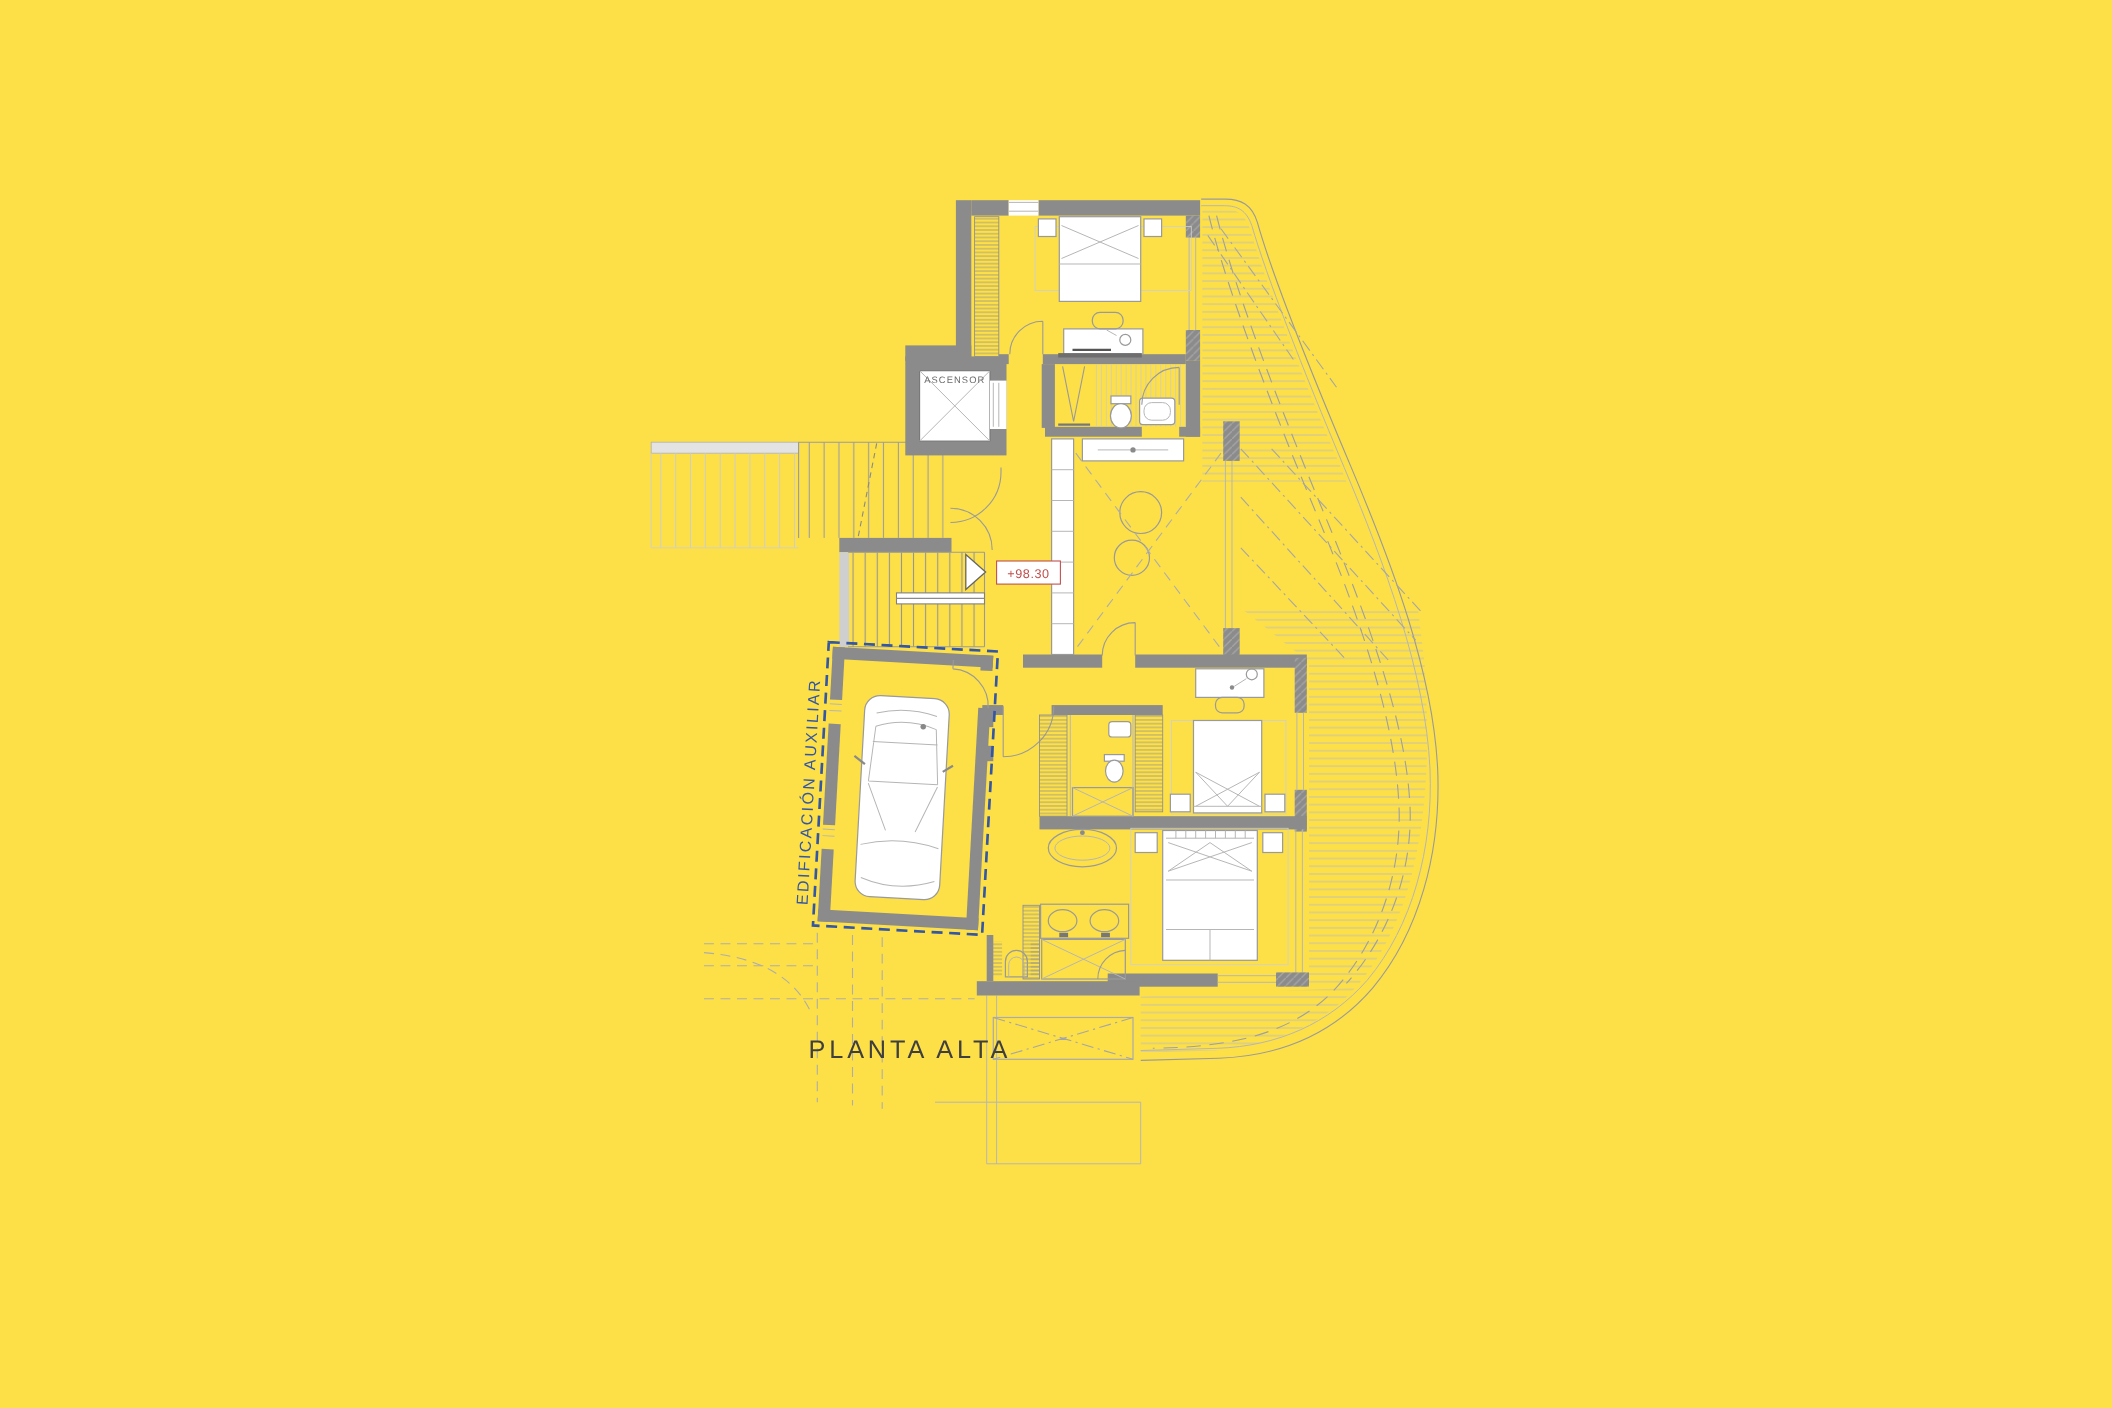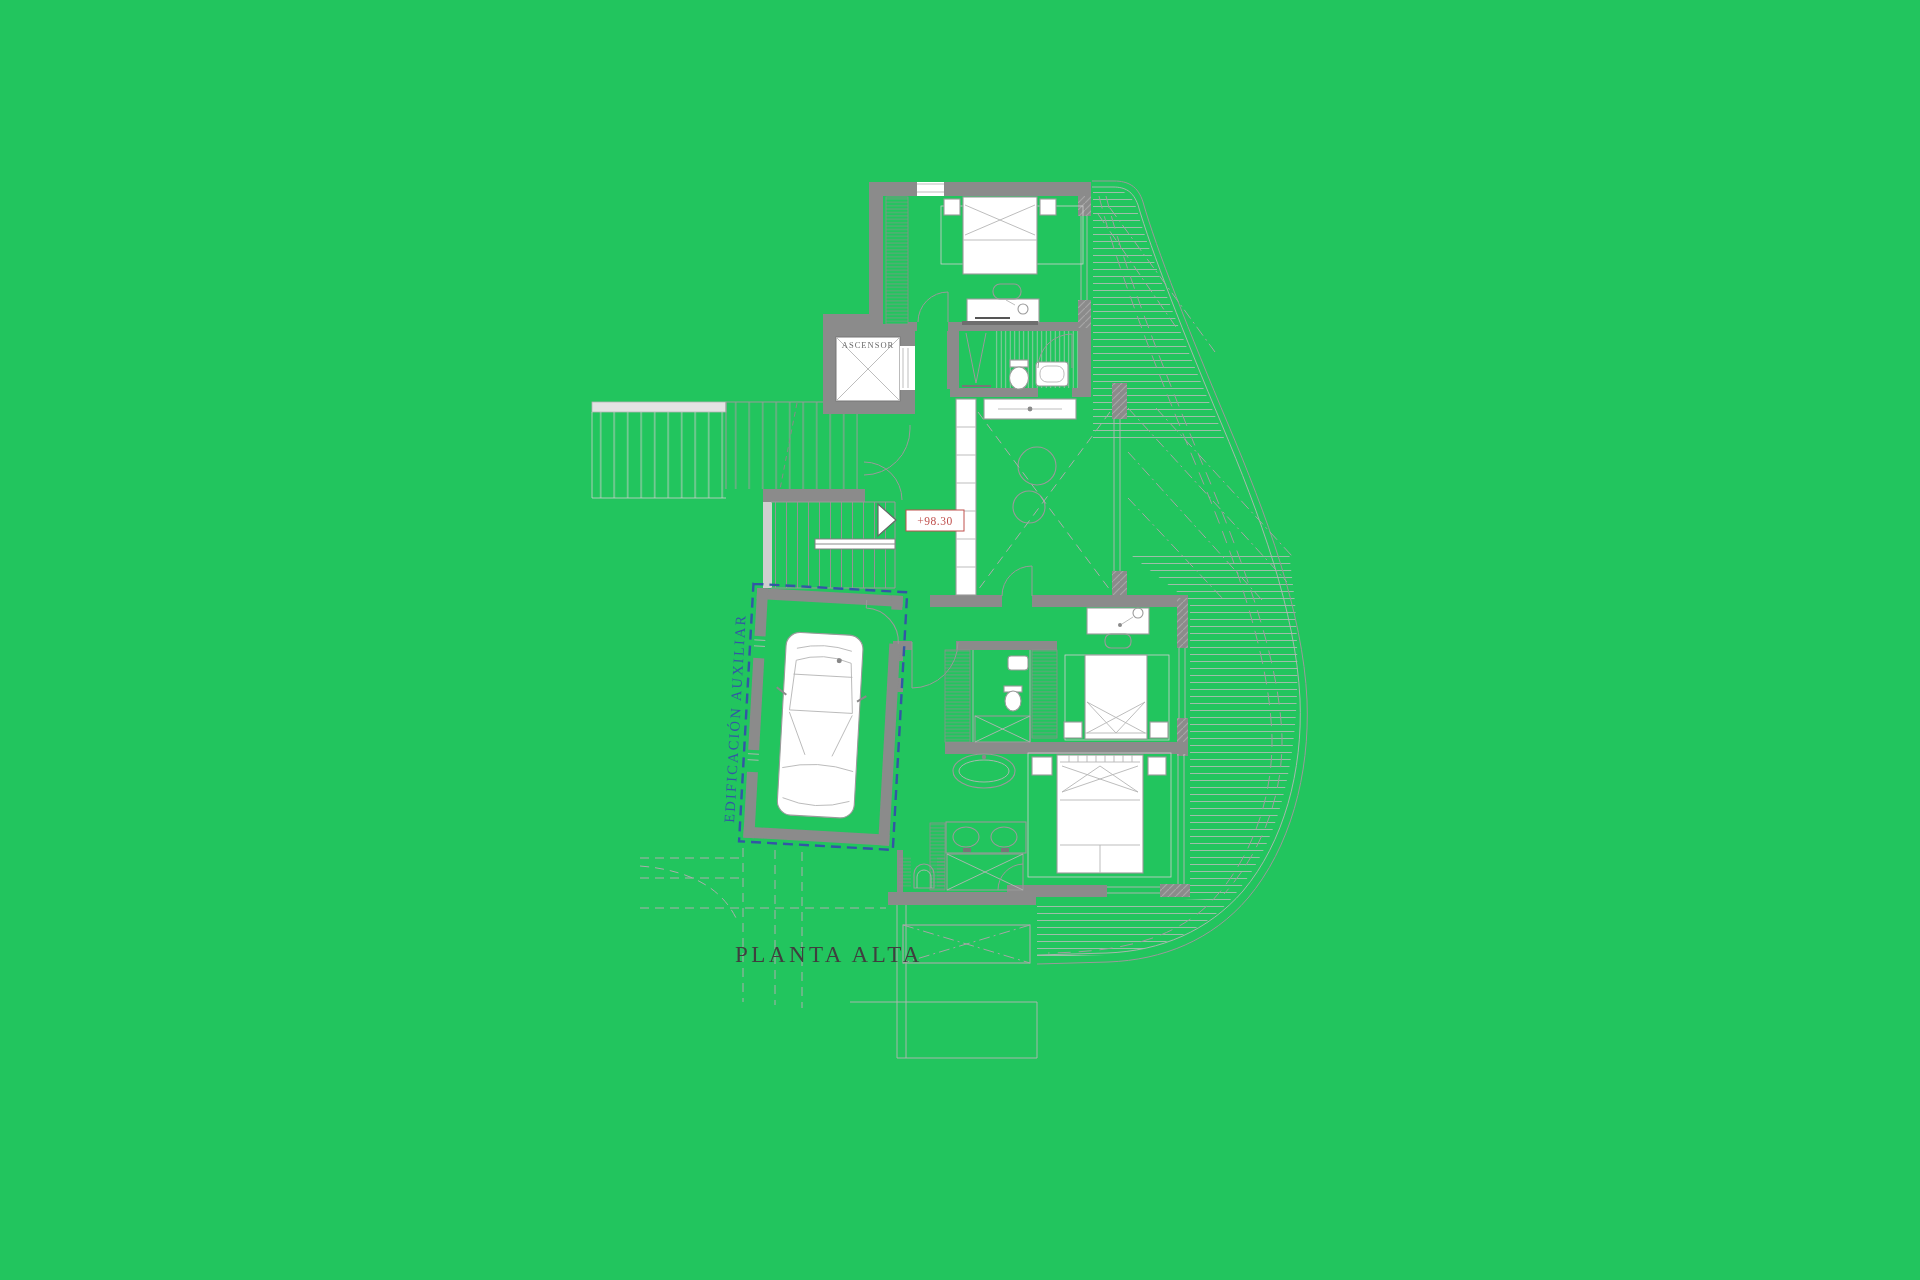--- a/index.html
+++ b/index.html
@@ -1,20 +1,20 @@
 <!DOCTYPE html>
 <html style="--wall: #8b8b8b; --accent-blue: #3356a5; --accent-red: #c0504d; --text: #3f3f3f;"><head>
 <meta charset="utf-8">
 <style>
   :root{
     --wall:#8b8b8b; --accent-blue:#3356a5; --accent-red:#c0504d; --text:#3f3f3f;
   }
   html,body{margin:0;padding:0;background:#fff;}
-  .stage{position:relative;width:1920px;height:1280px;background:#22c55e;overflow:hidden;
-         font-family:Liberation Serif, serif;}
+  .stage{position:relative;width:1920px;height:1280px;background:#fde047;overflow:hidden;
+         font-family:Liberation Sans, sans-serif;}
   svg{position:absolute;left:0;top:0;}
   .wall{fill:var(--wall);stroke:none;}
   .white{fill:#fff;stroke:none;}
   .ln{stroke:#9a9a9a;stroke-width:1;fill:none;}
   .lnMed{stroke:#8b8b8b;stroke-width:1.2;fill:none;}
   .lnThin{stroke:#b5b5b5;stroke-width:0.9;fill:none;}
   .lnLight{stroke:#cfcfcf;stroke-width:0.8;fill:none;}
   .furn{stroke:#9a9a9a;stroke-width:1.1;fill:#fff;}
   .furnO{stroke:#9a9a9a;stroke-width:1.1;fill:none;}
   .dashA{stroke:#adadad;stroke-width:1;fill:none;stroke-dasharray:9 6;}

